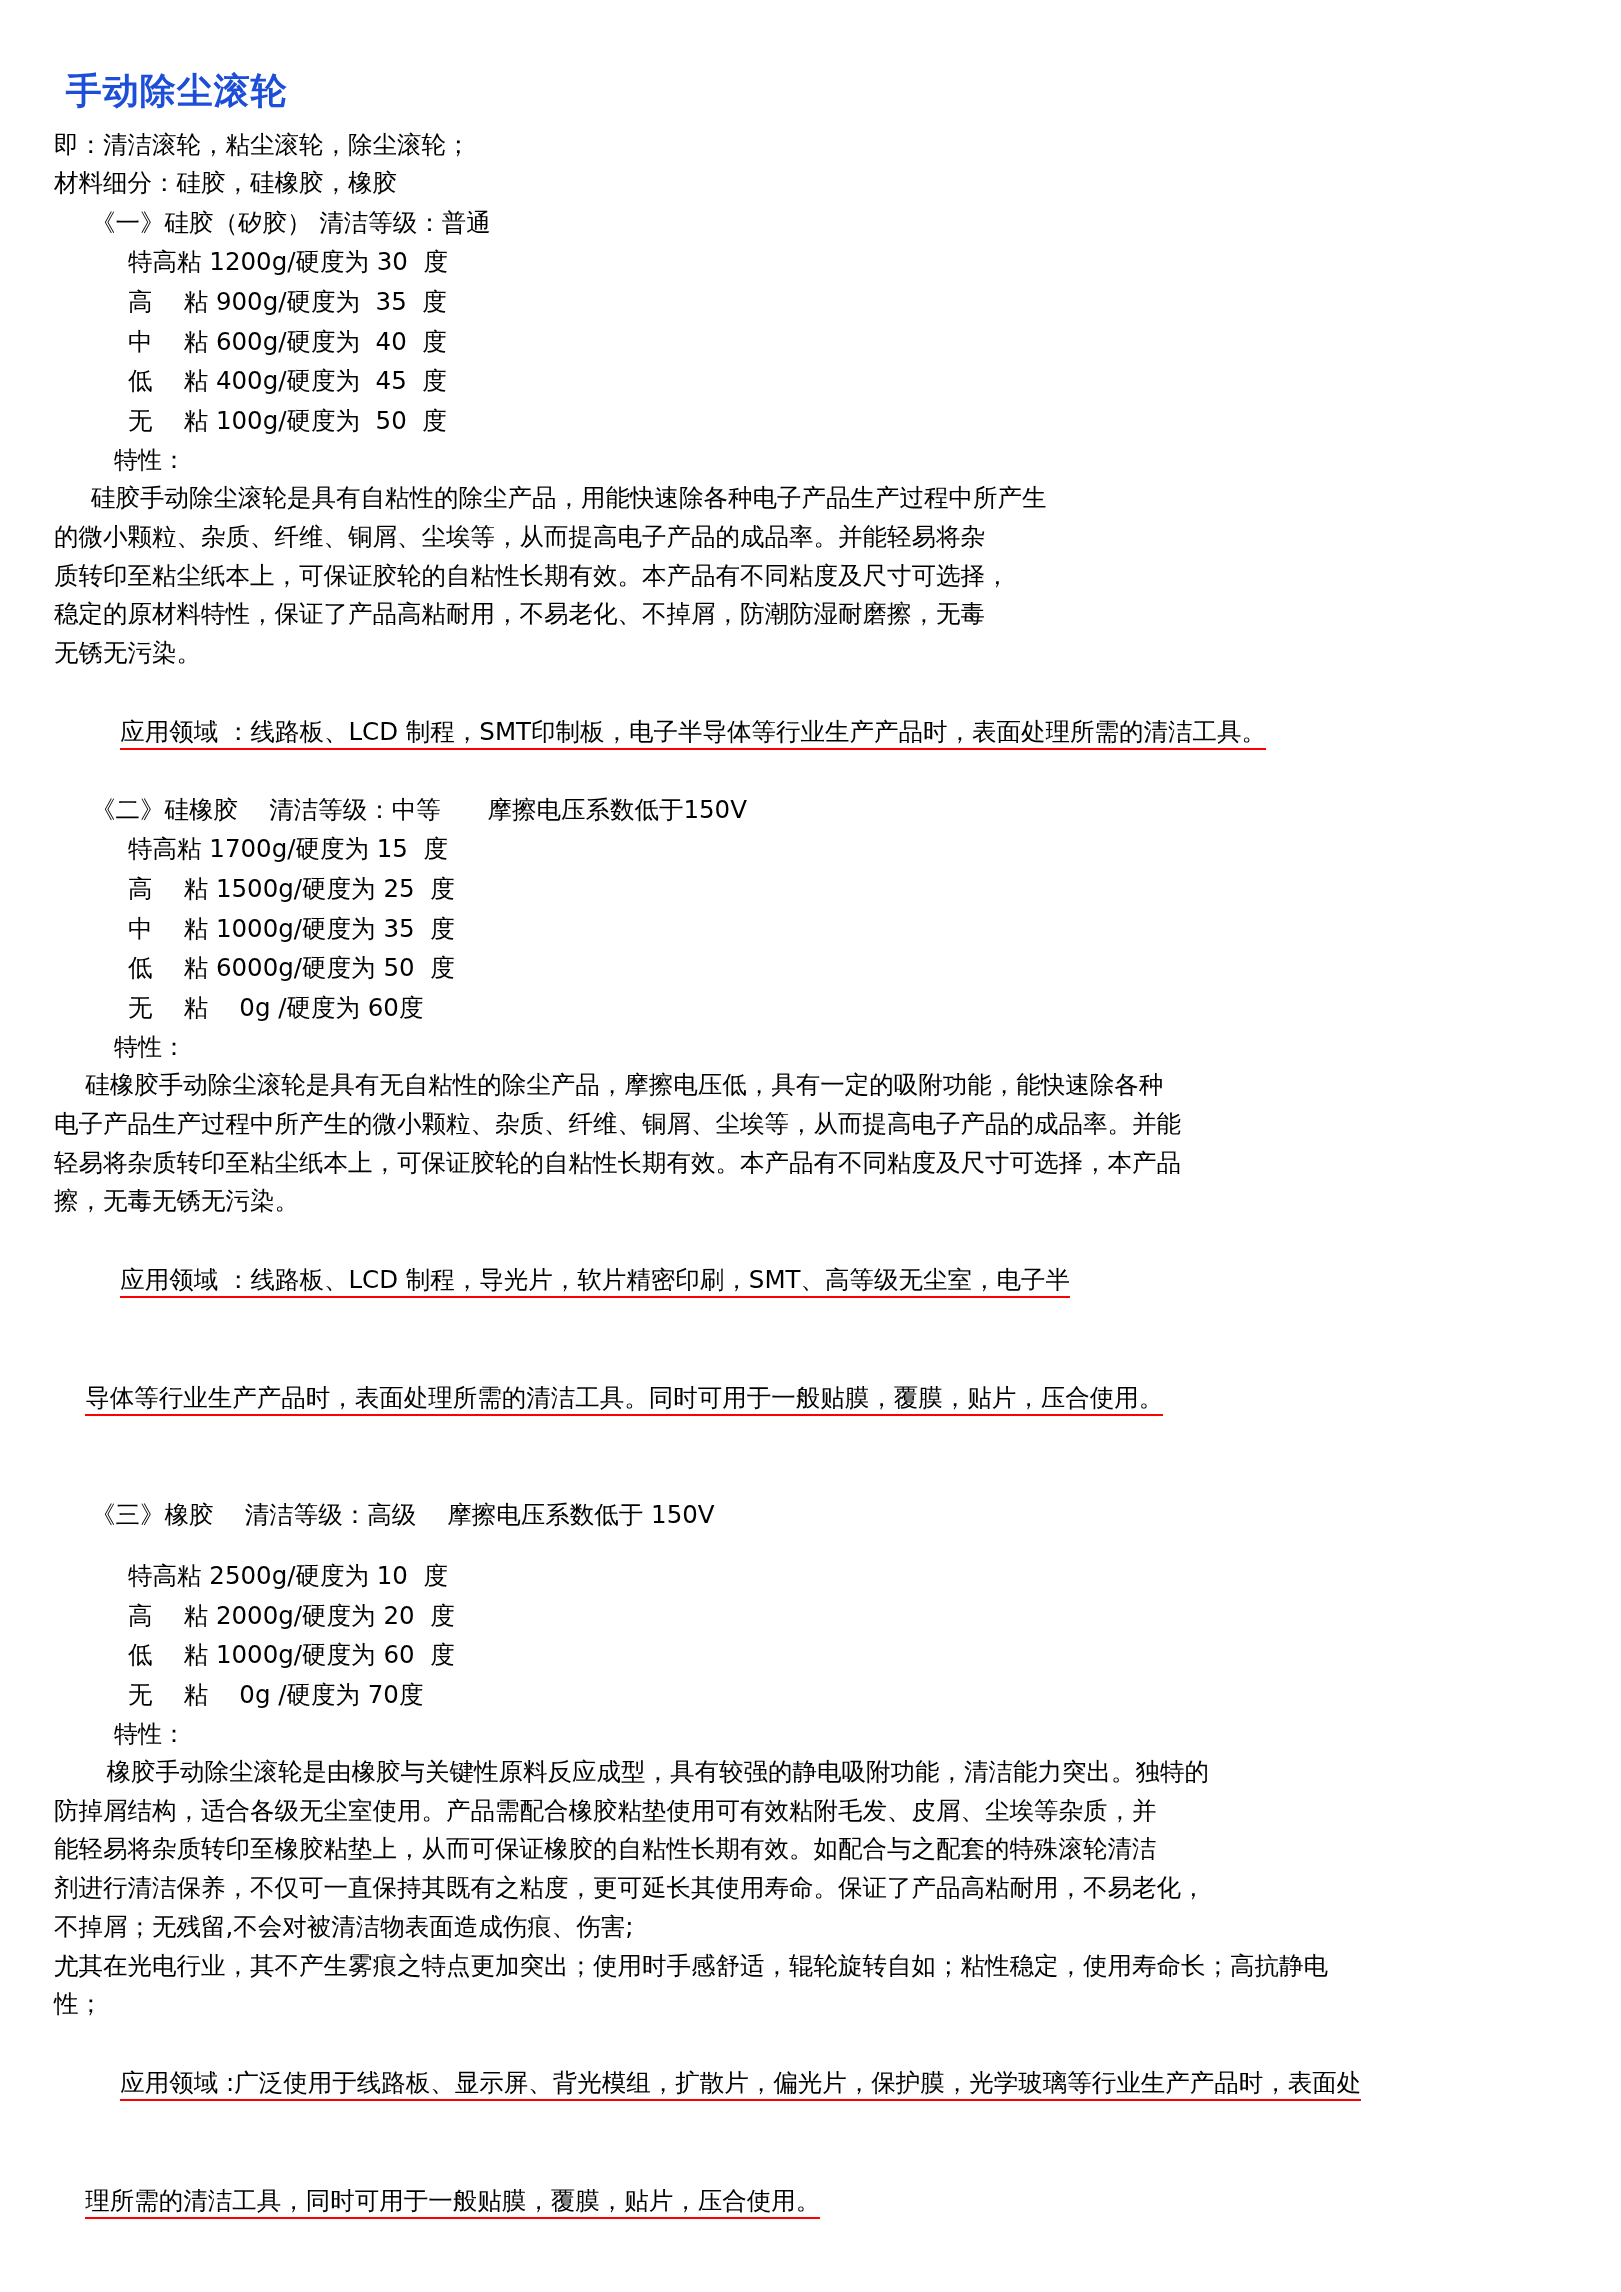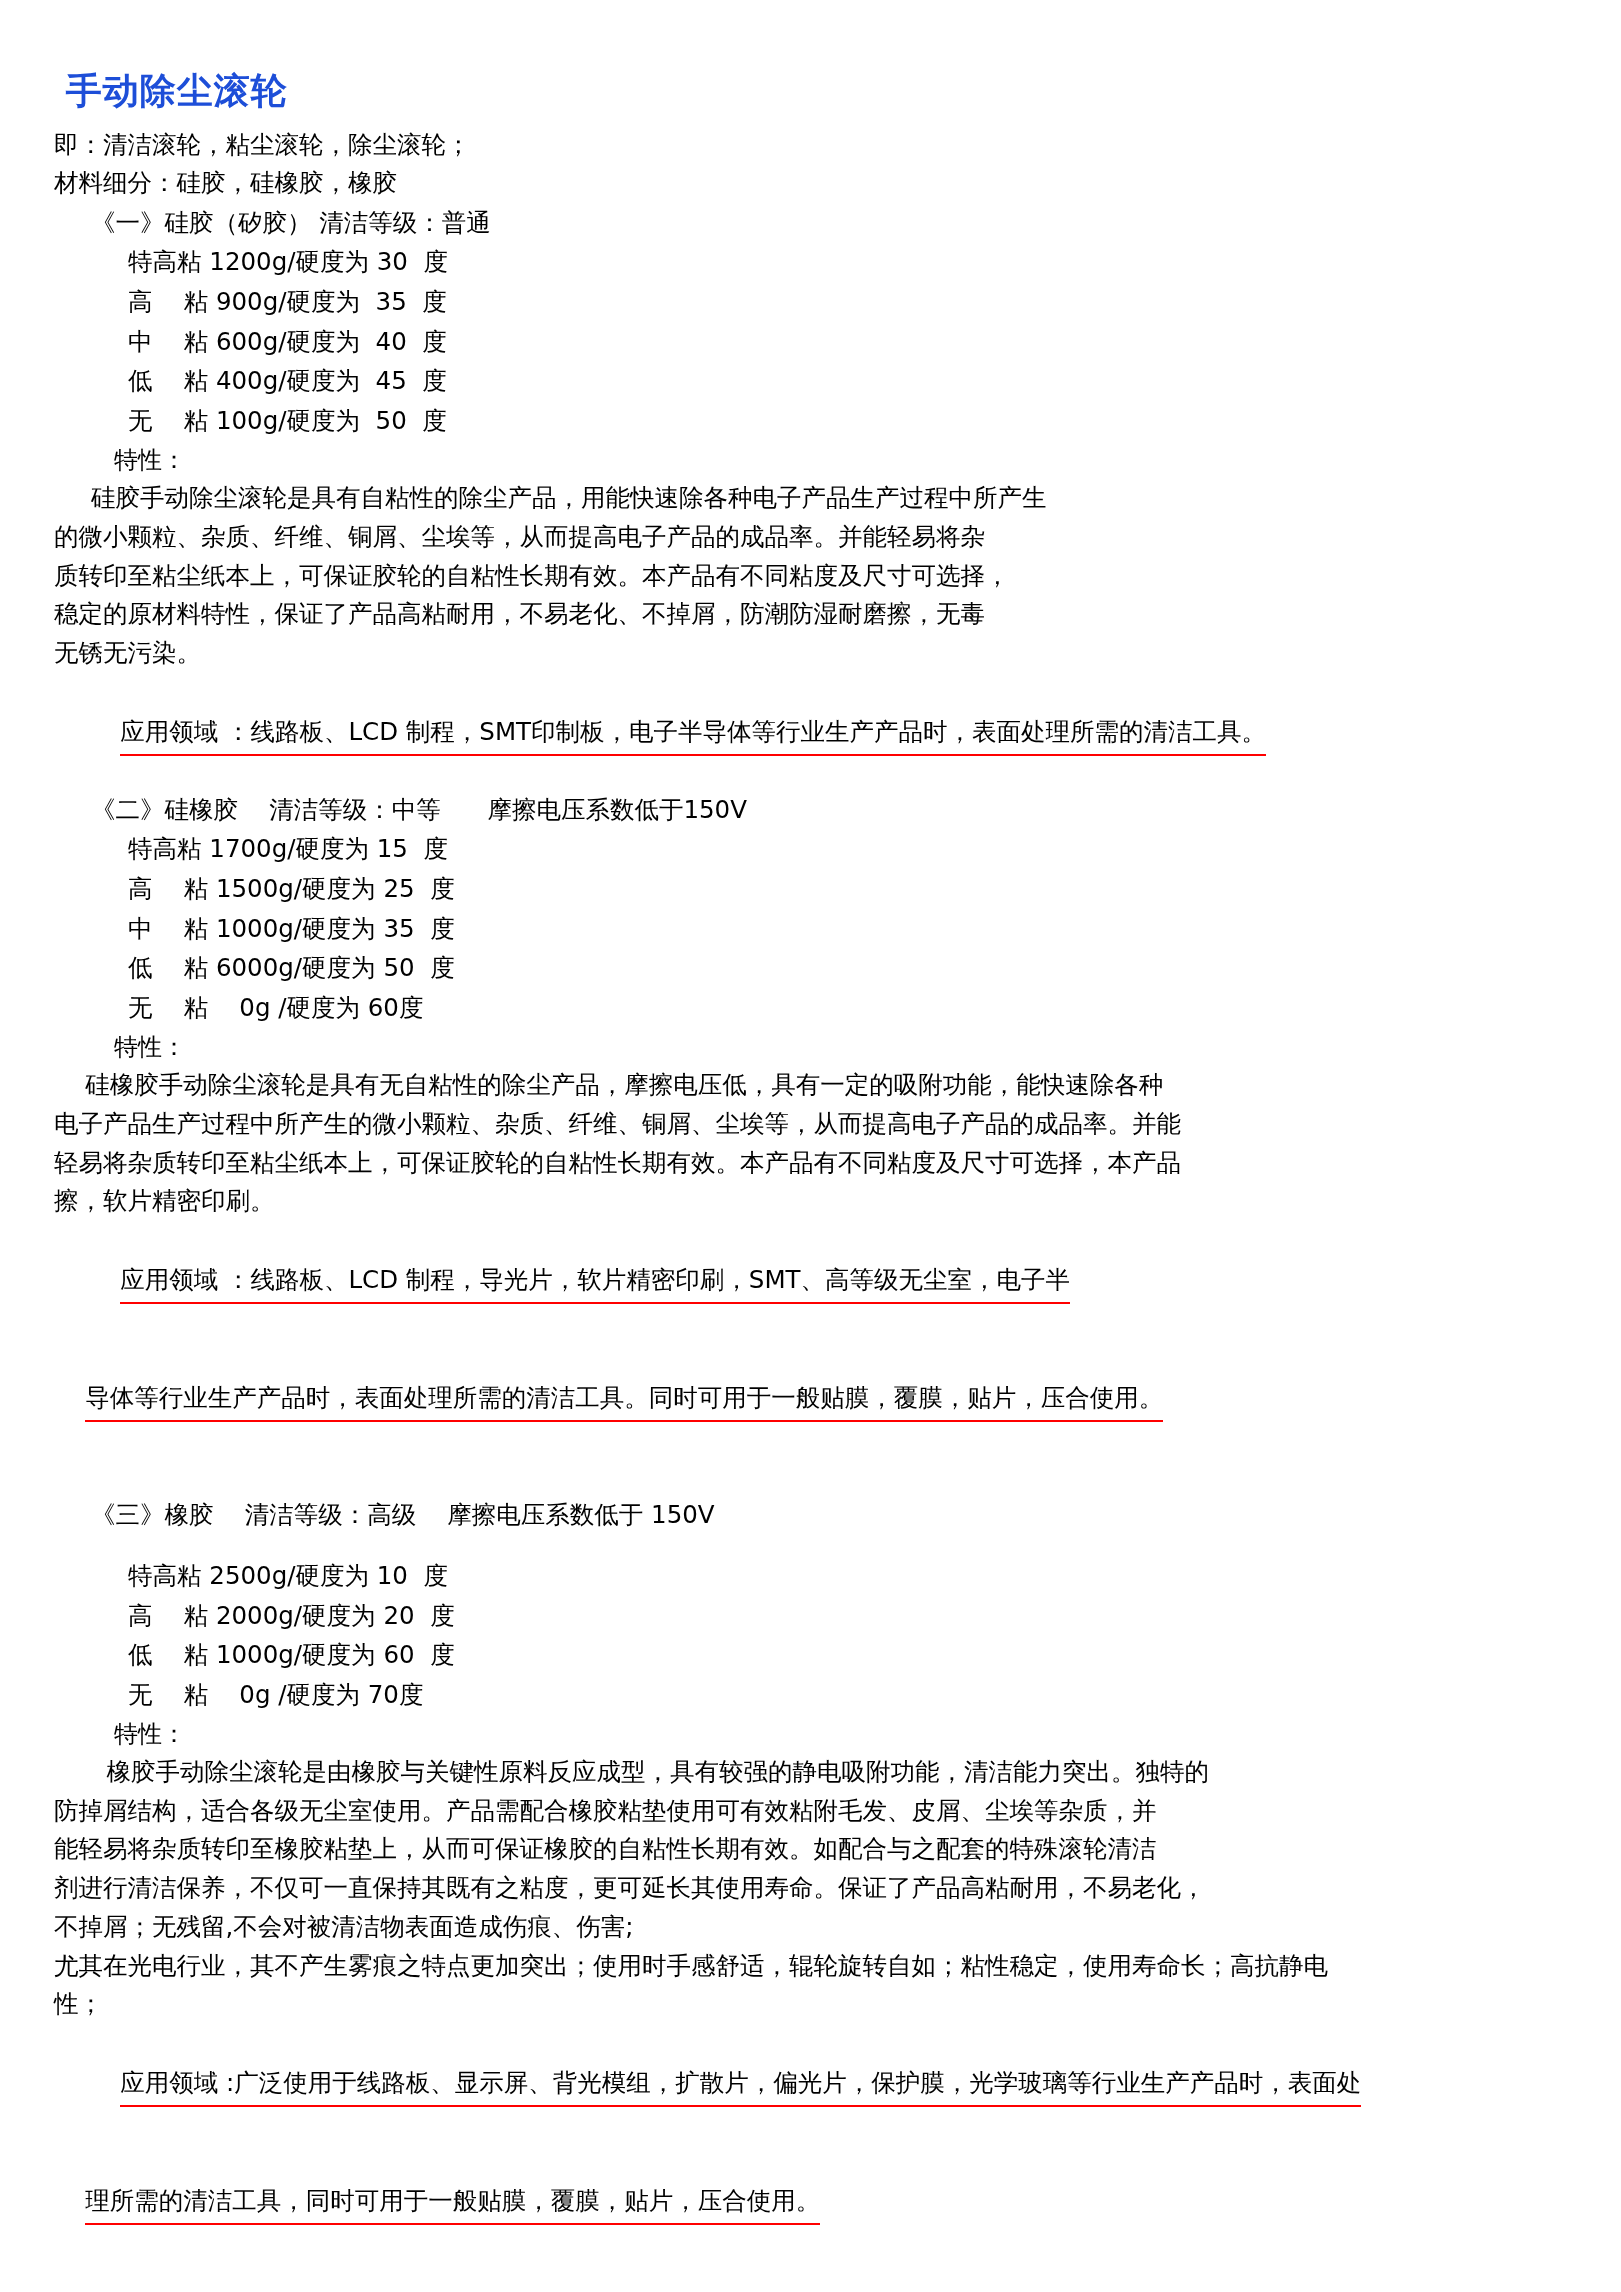--- a/index.html
+++ b/index.html
@@ -64,21 +64,21 @@
     line-height: 1.6;
     margin-left: 60px;
   }
   .apply {
     font-size: 24.5px;
     line-height: 1.6;
     white-space: pre-wrap;
   }
   .apply .u {
     border-bottom: 2px solid #ff0000;
-    padding-bottom: 8px;
+    padding-bottom: 2px;
     display: inline;
   }
   .apply-block {
     margin-left: 35px;
   }
   .apply-block-flat {
     margin-left: 0px;
   }
   .gap-m { height: 21.6px; }
   .gap-l { height: 39px; }
@@ -112,21 +112,21 @@
   <div class="section-head">《二》硅橡胶    清洁等级：中等      摩擦电压系数低于150V</div>
   <div class="spec-line">特高粘 1700g/硬度为 15  度</div>
   <div class="spec-line">高    粘 1500g/硬度为 25  度</div>
   <div class="spec-line">中    粘 1000g/硬度为 35  度</div>
   <div class="spec-line">低    粘 6000g/硬度为 50  度</div>
   <div class="spec-line">无    粘    0g /硬度为 60度</div>
   <div class="feature-label">特性：</div>
   <div class="para-flat">    硅橡胶手动除尘滚轮是具有无自粘性的除尘产品，摩擦电压低，具有一定的吸附功能，能快速除各种</div>
   <div class="para-flat">电子产品生产过程中所产生的微小颗粒、杂质、纤维、铜屑、尘埃等，从而提高电子产品的成品率。并能</div>
   <div class="para-flat">轻易将杂质转印至粘尘纸本上，可保证胶轮的自粘性长期有效。本产品有不同粘度及尺寸可选择，本产品</div>
-  <div class="para-flat">擦，软片精密印刷。</div>
+  <div class="para-flat">擦，无毒无锈无污染。</div>
   <div class="apply apply-block">
     <span class="u">应用领域 ：线路板、LCD 制程，导光片，软片精密印刷，SMT、高等级无尘室，电子半</span>
   </div>
   <div class="apply apply-block-flat">
     <span class="u">导体等行业生产产品时，表面处理所需的清洁工具。同时可用于一般贴膜，覆膜，贴片，压合使用。</span>
   </div>
 
   <div class="gap-l"></div>
 
   <div class="section-head">《三》橡胶    清洁等级：高级    摩擦电压系数低于 150V</div>

